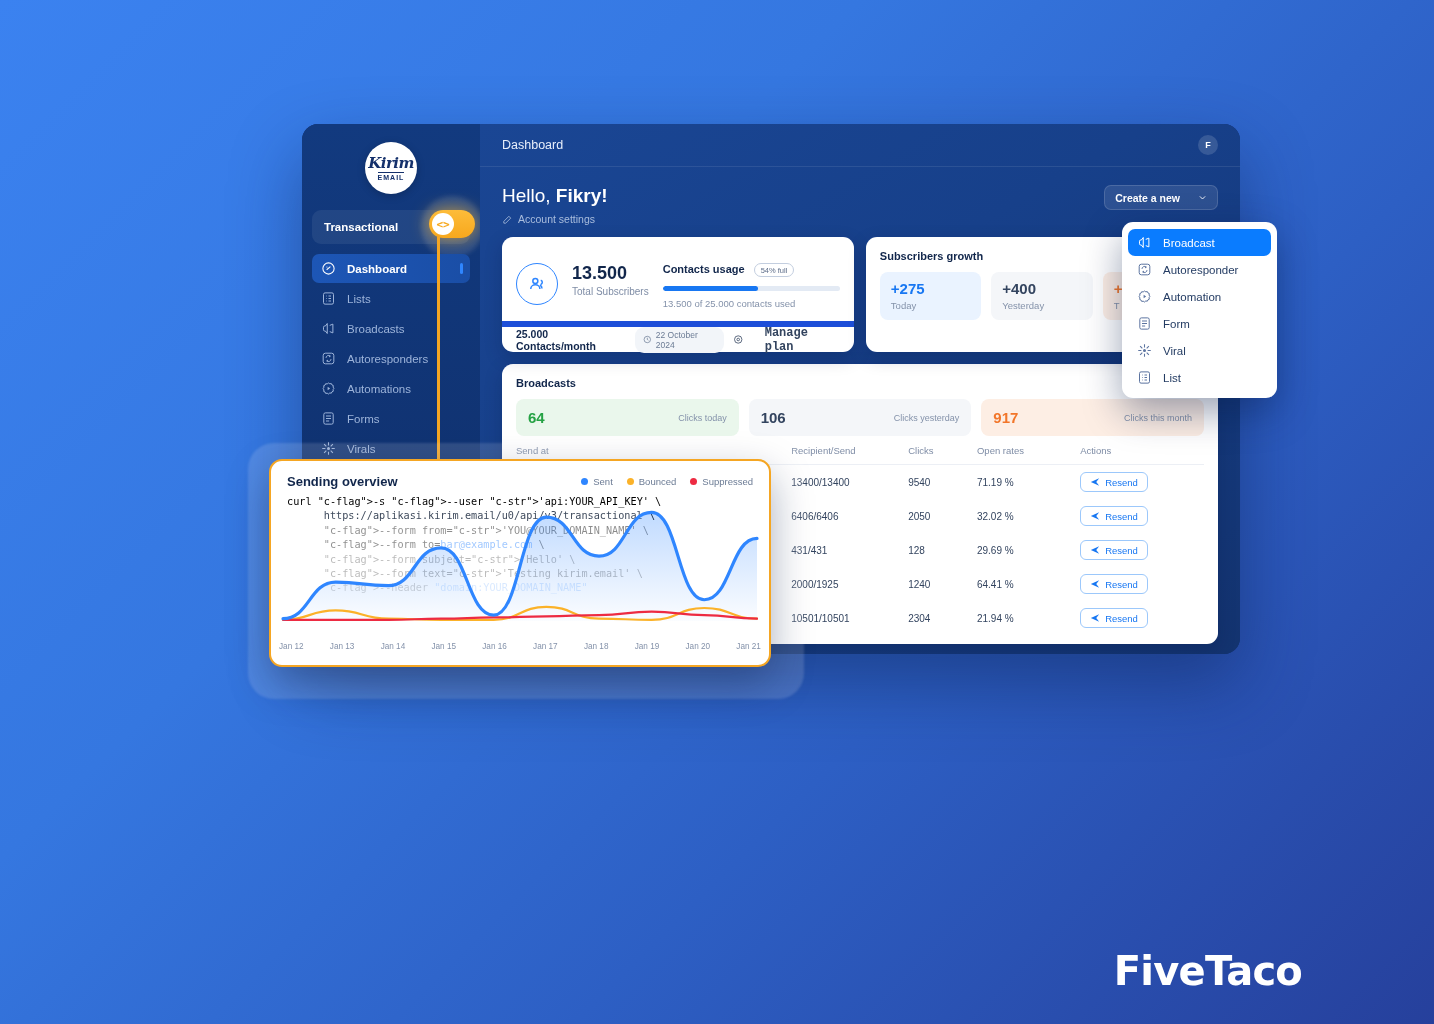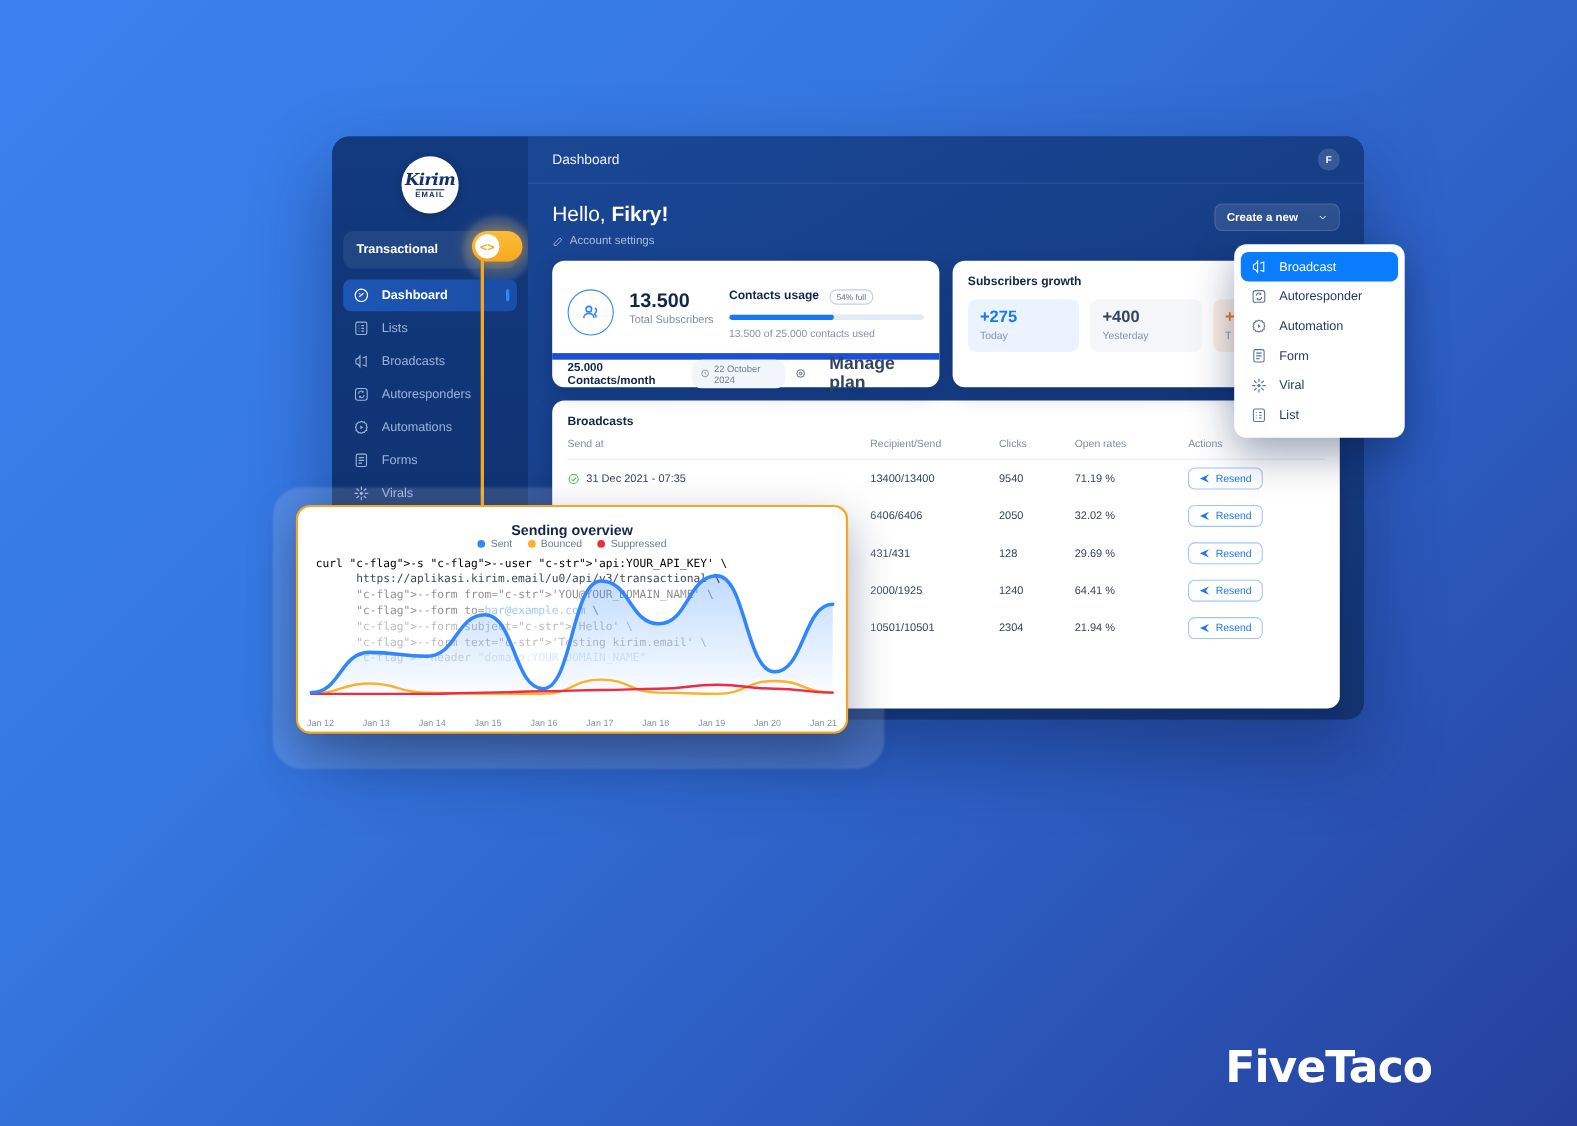--- a/index.html
+++ b/index.html
@@ -228,21 +228,21 @@
     padding: 0 14px; gap: 9px;
   }
   .foot-plan { font-size: 10.5px; font-weight: bold; color: #11264b; }
   .foot-date {
     display: flex; align-items: center; gap: 4px;
     background: #f2f5f9; border-radius: 9px;
     font-size: 8.5px; color: #6b7b94; padding: 3px 8px;
   }
   .foot-manage {
     margin-left: auto; display: flex; align-items: center; gap: 21px;
-    font-size: 16px; font-weight: bold; color: #33445f; cursor: pointer;
+    font-size: 12px; font-weight: bold; color: #33445f; cursor: pointer; font-family: Liberation Mono, monospace;
   }
 
   #growth-card { width: 356px; padding: 13px 14px; }
   .growth-title { font-size: 11px; font-weight: bold; color: #11264b; }
   .growth-items { display: flex; gap: 10px; margin-top: 10px; }
   .growth-box {
     flex: 1; border-radius: 8px; padding: 9px 11px;
   }
   .growth-box .v { font-size: 15px; font-weight: bold; line-height: 1.1; }
   .growth-box .l { font-size: 9.5px; color: #8492aa; margin-top: 2px; }
@@ -312,21 +312,20 @@
     background: #fff;
     border: 2.5px solid #f5a623;
     border-radius: 13px;
     box-shadow: 0 16px 40px rgba(8,26,70,.35);
     z-index: 50;
     overflow: hidden;
   }
   #ov-head {
     display: flex; align-items: center; justify-content: space-between;
     padding: 13px 16px 0 16px;
-    flex-direction: column;
   }
   #ov-title { font-size: 13px; font-weight: bold; color: #11264b; }
   #ov-legend { display: flex; gap: 14px; }
   .lg { display: flex; align-items: center; gap: 5px; font-size: 9.5px; color: #6b7b94; }
   .lg i { width: 7px; height: 7px; border-radius: 50%; display: block; }
 
   #ov-body { position: relative; height: 168px; }
   #code-layer {
     position: absolute; left: 16px; top: 6px;
     font-family: "DejaVu Sans Mono", monospace;
@@ -522,20 +521,34 @@
             <div class="v">+</div>
             <div class="l">T</div>
           </div>
         </div>
       </div>
     </div>
 
     <div id="broadcasts-panel">
       <div class="bp-title">Broadcasts</div>
 
+      <div class="clicks-row">
+        <div class="clicks-box green">
+          <span class="n">64</span>
+          <span class="t">Clicks today</span>
+        </div>
+        <div class="clicks-box grey">
+          <span class="n">106</span>
+          <span class="t">Clicks yesterday</span>
+        </div>
+        <div class="clicks-box orange">
+          <span class="n">917</span>
+          <span class="t">Clicks this month</span>
+        </div>
+      </div>
 
       <table id="bcast-table">
         <thead>
           <tr>
             <th class="col-send">Send at</th>
             <th class="col-rec">Recipient/Send</th>
             <th class="col-clk">Clicks</th>
             <th class="col-open">Open rates</th>
             <th class="col-act">Actions</th>
           </tr>

